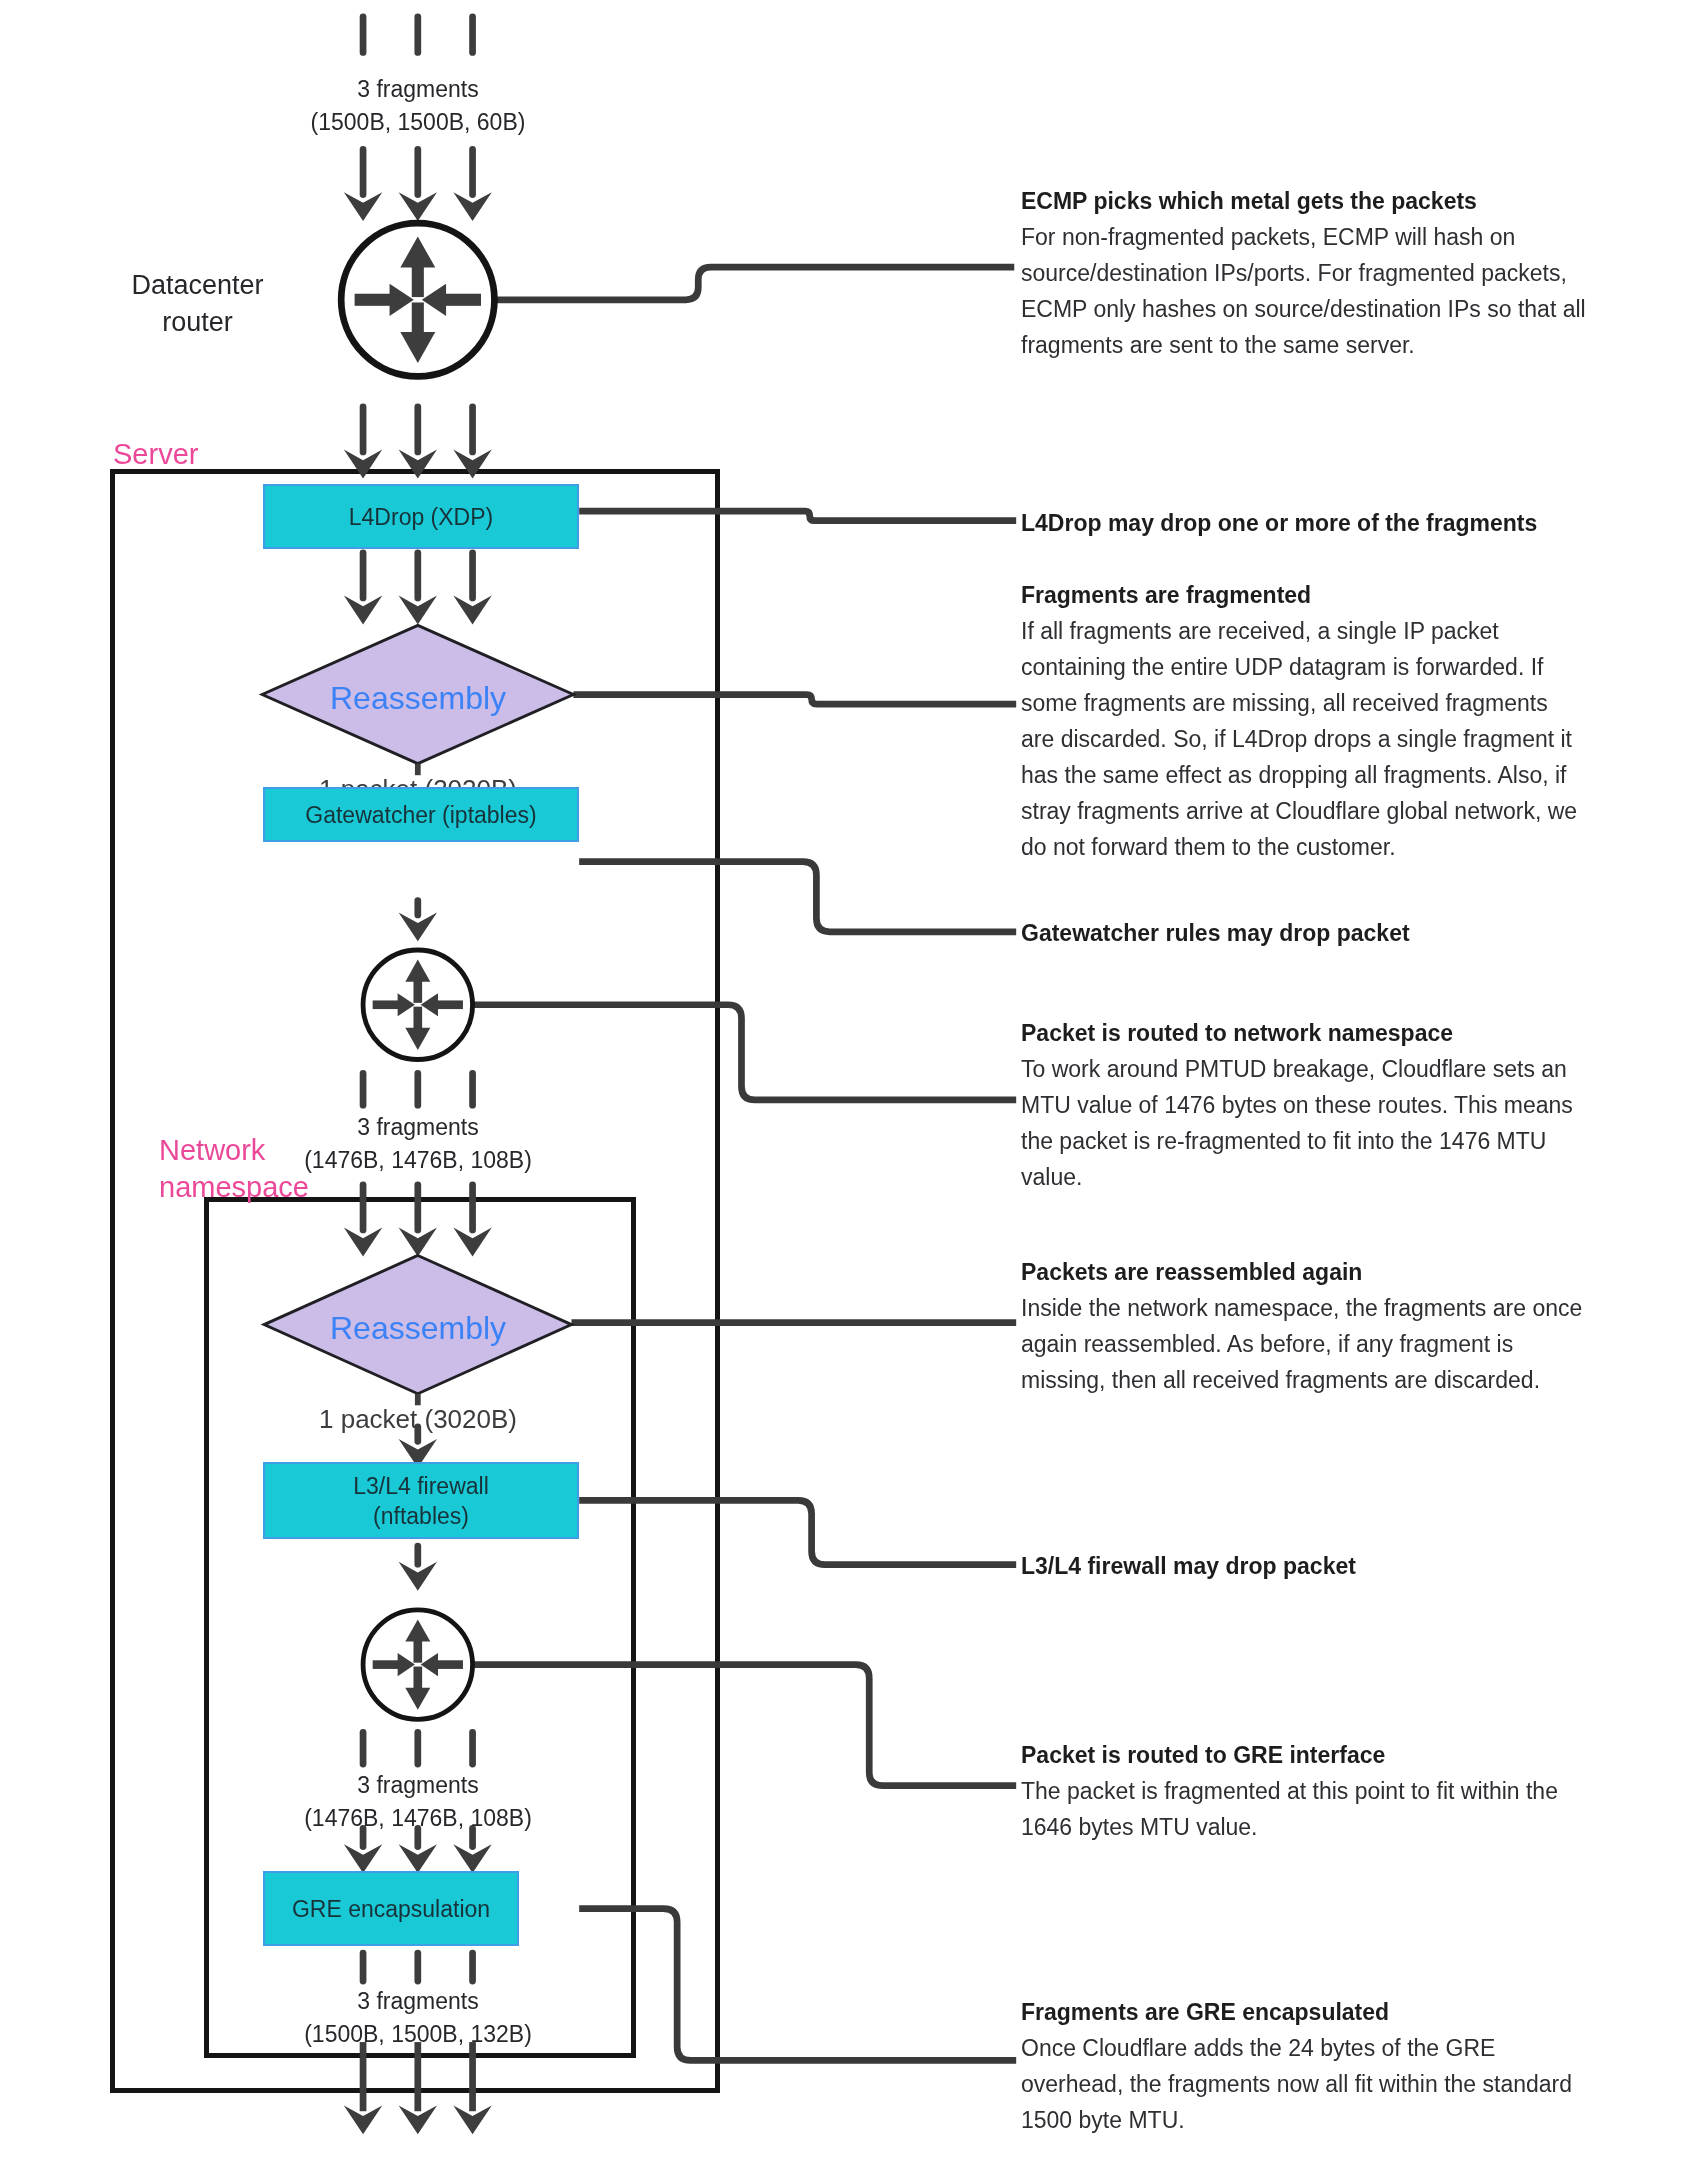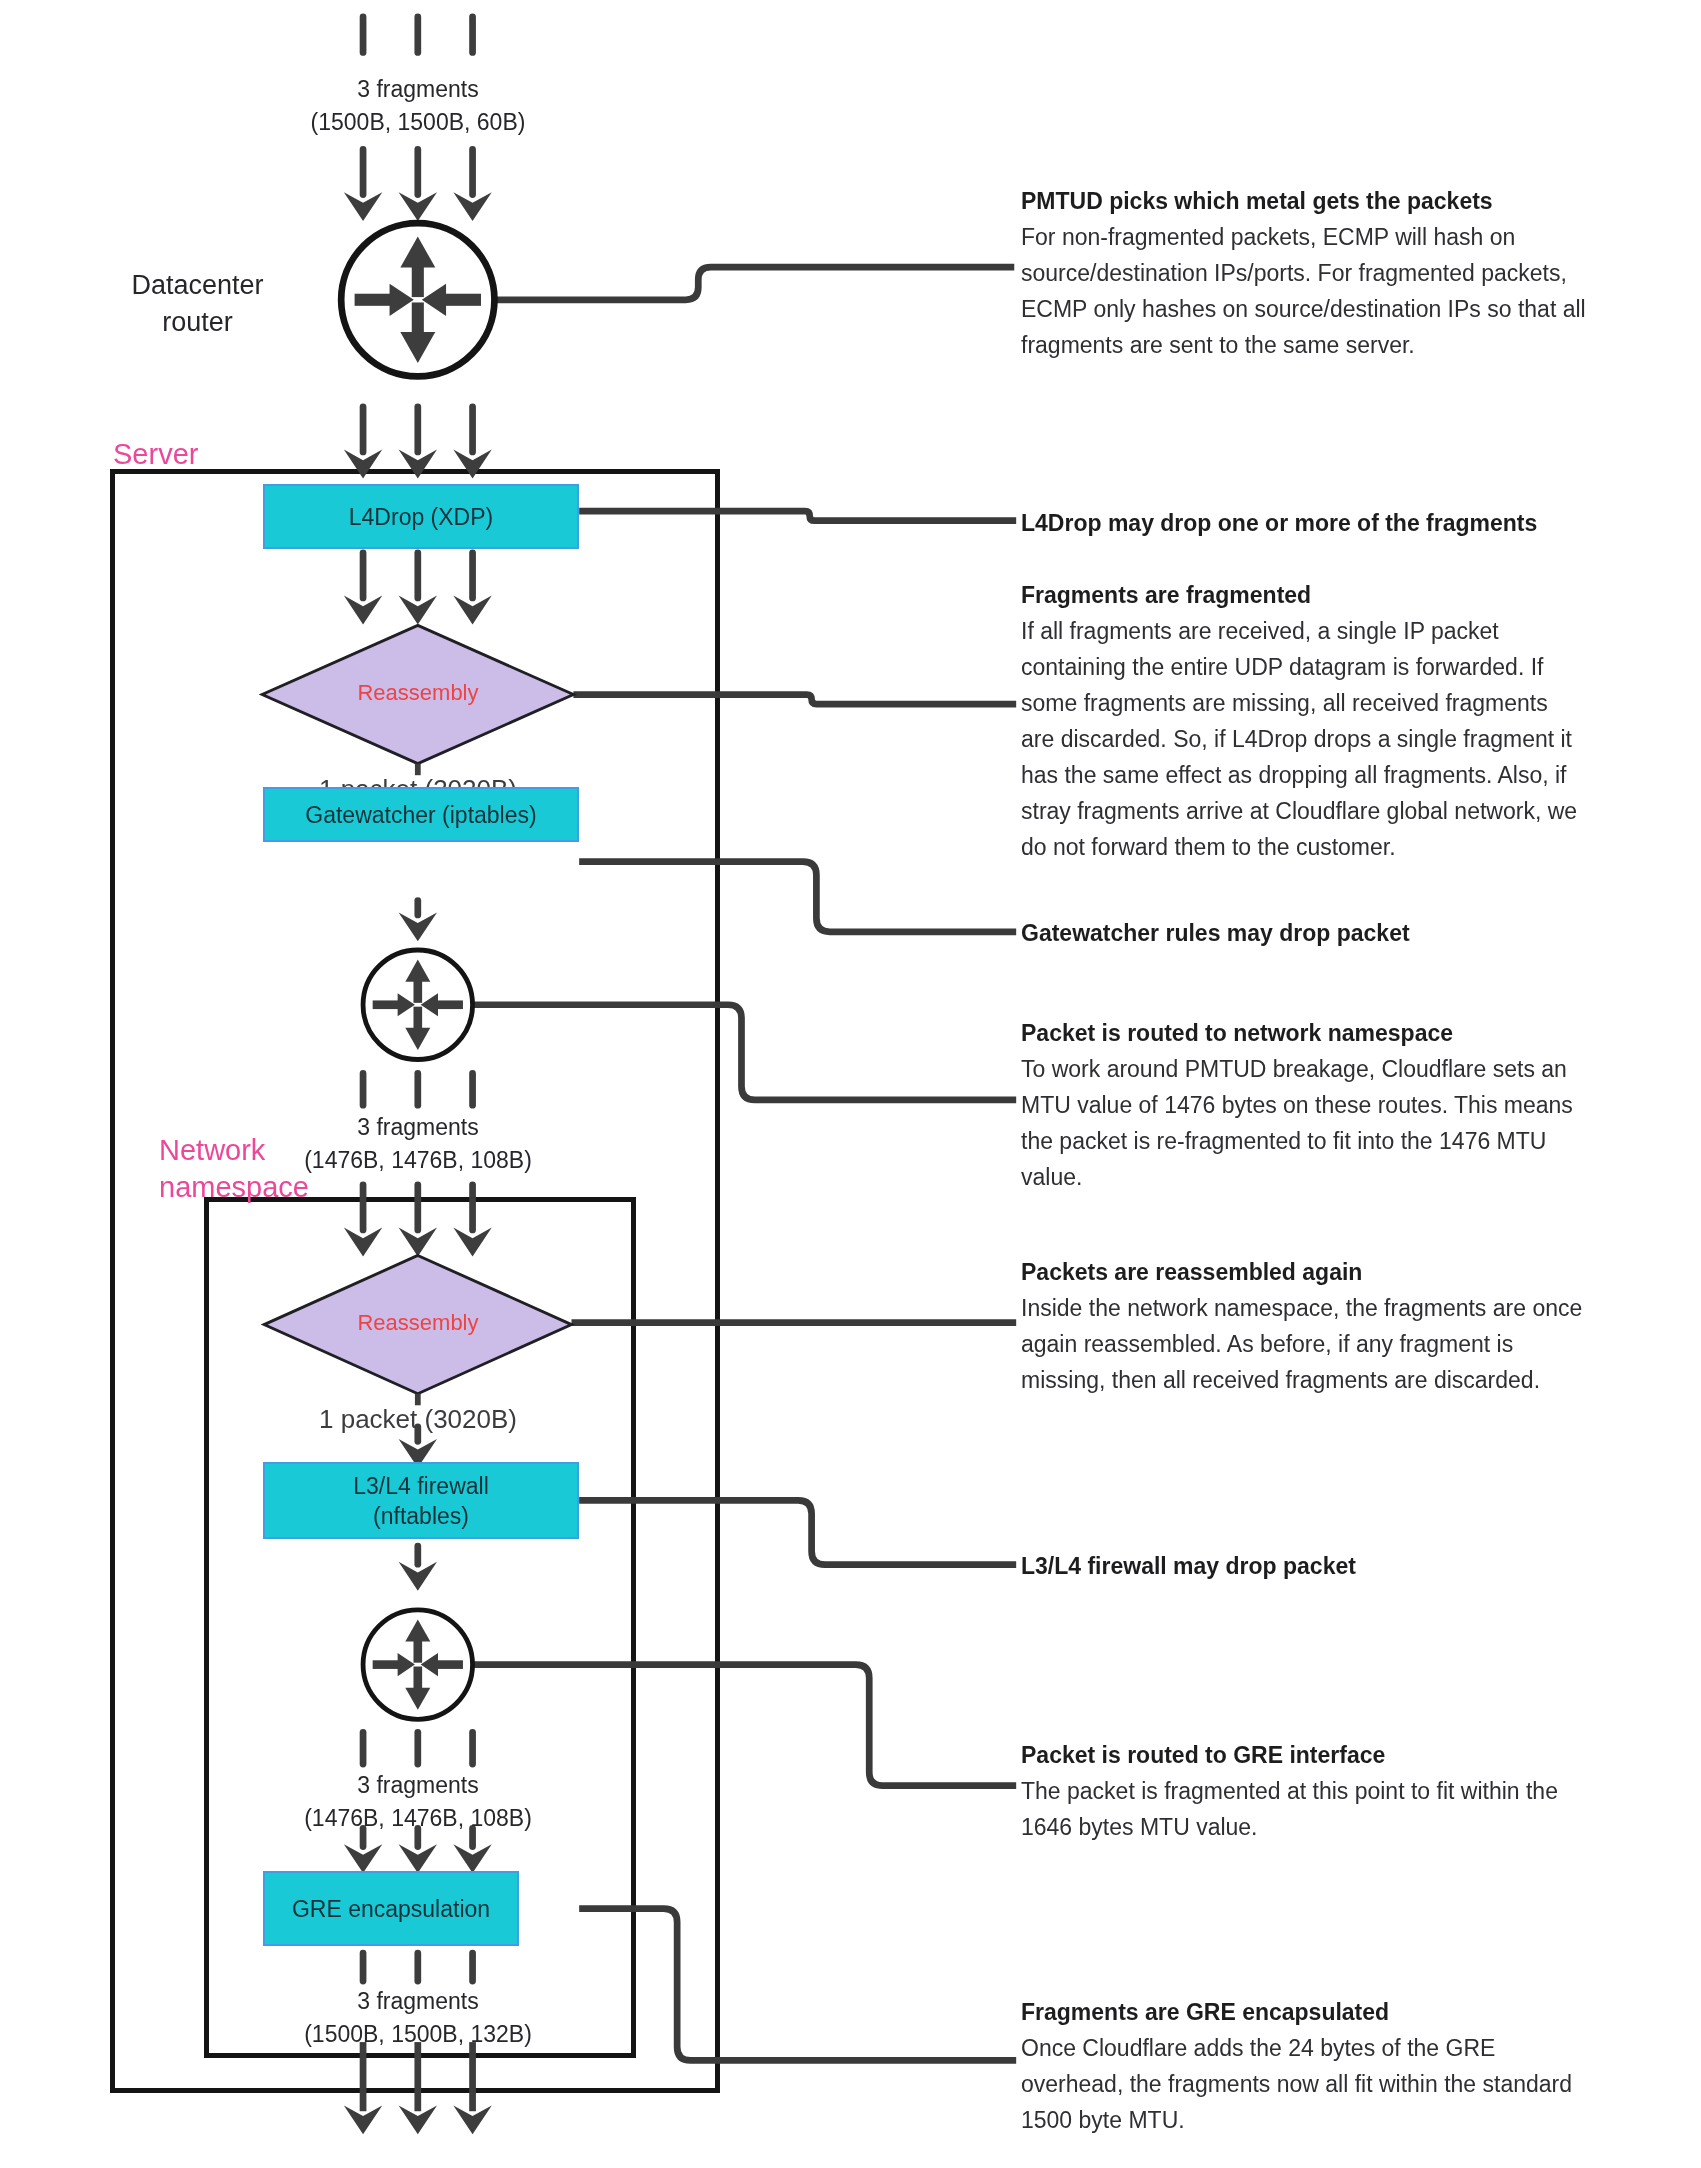--- a/index.html
+++ b/index.html
@@ -5,21 +5,21 @@
   html,body{margin:0;padding:0;background:#fff;font-family:"Liberation Sans",sans-serif;}
   .stage{position:relative;width:1701px;height:2168px;background:#ffffff;overflow:hidden;padding-left:32px;}
   .stage svg{position:absolute;left:0;top:0;z-index:2;}
   .outline{position:absolute;border:5.8px solid var(--ink);background:transparent;box-sizing:border-box;z-index:1;}
   .label{position:absolute;color:var(--text_dark);white-space:pre-line;z-index:3;}
   .center{text-align:center;}
   .frag{font-size:23px;line-height:33px;}
   .packet{font-size:26px;color:#3c3c40;}
   .dc{font-size:27px;line-height:37px;}
   .outer-label{font-size:29px;line-height:37px;color:#ec4899;}
-  .diamond-label{font-size:22px;color:#ef4444;}
+  .diamond-label{font-size:32px;color:#3b82f6;}
   .node-box{position:absolute;background:var(--cyan_fill);border:2.9px solid var(--cyan_border);
     display:flex;align-items:center;justify-content:center;text-align:center;
     font-size:23px;color:#173238;white-space:pre-line;line-height:30px;box-sizing:border-box;z-index:3;}
   .ann{position:absolute;left:1021px;width:680px;font-size:23px;line-height:36px;color:#2e2e33;z-index:3;}
   .ann .h{font-weight:bold;color:#1d1d1f;}
   .ann .b{white-space:pre-line;}
   .line{stroke:var(--line);stroke-width:7;fill:none;}
   .glyph{fill:var(--arrow);}
   .router-circle{fill:#ffffff;stroke:var(--ink);stroke-width:5;}
   .diamond{fill:var(--purple_fill);stroke:var(--purple_border);stroke-width:3;}
@@ -146,21 +146,21 @@
   <div class="node-box" style="left:263px;top:1462px;width:316px;height:77px;">L3/L4 firewall
 (nftables)</div>
 
   <div class="label frag center" style="left:226px;top:1769px;width:384px;">3 fragments
 (1476B, 1476B, 108B)</div>
   <div class="node-box" style="left:263px;top:1871px;width:256px;height:75px;">GRE encapsulation</div>
   <div class="label frag center" style="left:226px;top:1985px;width:384px;">3 fragments
 (1500B, 1500B, 132B)</div>
 
   <div class="ann" style="top:183px;">
-    <div class="h">PMTUD picks which metal gets the packets</div>
+    <div class="h">ECMP picks which metal gets the packets</div>
     <div class="b">For non-fragmented packets, ECMP will hash on
 source/destination IPs/ports. For fragmented packets,
 ECMP only hashes on source/destination IPs so that all
 fragments are sent to the same server.</div>
   </div>
   <div class="ann" style="top:505px;">
     <div class="h">L4Drop may drop one or more of the fragments</div>
     <div class="b"></div>
   </div>
   <div class="ann" style="top:577px;">

